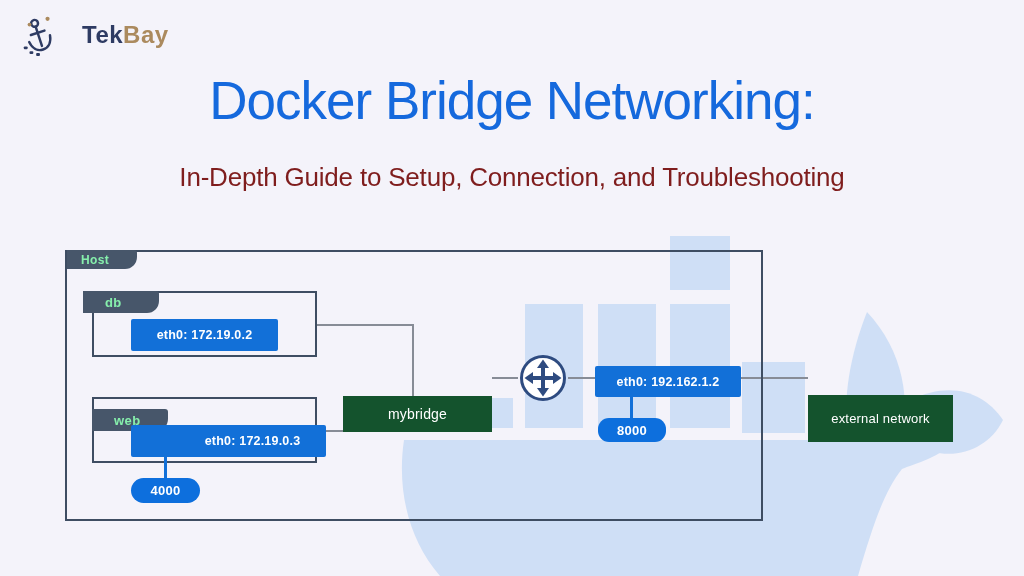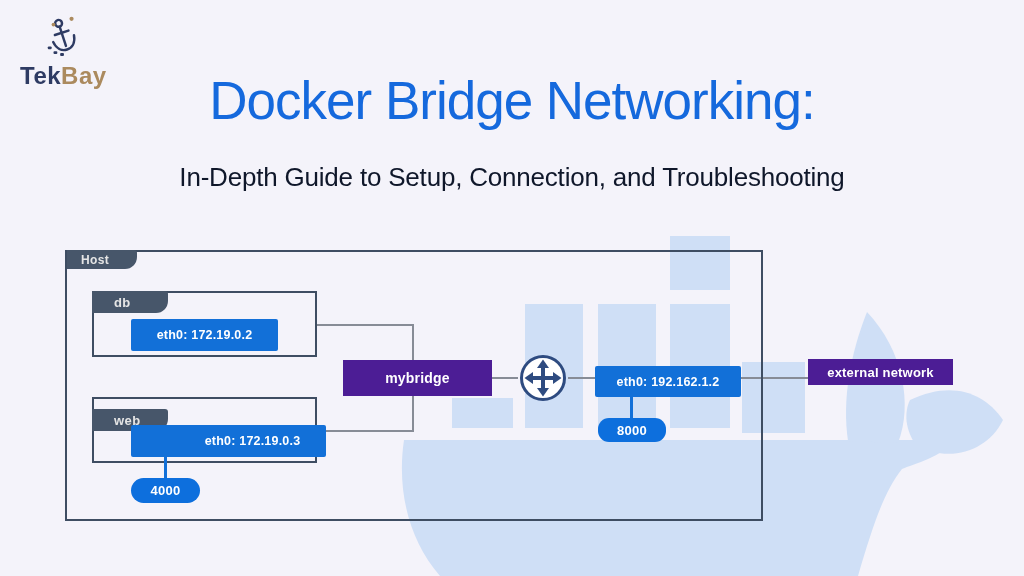--- a/index.html
+++ b/index.html
@@ -2,68 +2,69 @@
 <html><head>
 <meta charset="utf-8">
 <style>
   html,body{margin:0;padding:0;background:#e9e9f0;}
   .stage{
     position:relative;width:1024px;height:576px;overflow:hidden;
     background:#f4f3fa;font-family:"Liberation Sans",sans-serif;
   }
   .abs{position:absolute;}
   
-  .logo{left:20px;top:14px;display:flex;align-items:center;gap:6px;flex-direction:column;}
+  .logo{left:20px;top:14px;display:flex;align-items:center;gap:24px;}
   .logo-text{font-size:24px;font-weight:bold;letter-spacing:.5px;}
   .logo-text .p1{color:#2e3b63;}
   .logo-text .p2{color:#ab8a5e;}
   
   .title{
     left:0;right:0;top:70px;text-align:center;color:#1569dd;
     font-size:53px;font-weight:normal;letter-spacing:-1px;
   }
   .subtitle{
-    left:0;right:0;top:162px;text-align:center;color:#0f172a;
+    left:0;right:0;top:162px;text-align:center;color:#7f1d1d;
     font-size:26px;font-weight:500;letter-spacing:-.2px;
   }
   
   .whale-svg{left:0;top:0;width:1024px;height:576px;}
   
   .host-box{left:65px;top:250px;width:698px;height:271px;border:2px solid #3e4d62;box-sizing:border-box;}
   .tab{
-    background:#47566a;color:#e5e5e5;font-weight:bold;box-sizing:border-box;
+    background:#47566a;color:#86efac;font-weight:bold;box-sizing:border-box;
     border-radius:0 3px 12px 0;display:flex;align-items:center;
   }
   .host-tab{left:67px;top:250px;width:70px;height:19px;font-size:12px;padding-left:14px;letter-spacing:.4px;}
   .cont-box{left:92px;width:225px;height:66px;border:2px solid #3e4d62;box-sizing:border-box;}
   .db-box{top:291px;}
   .web-box{top:397px;}
   .cont-tab{width:76px;height:22px;font-size:13px;padding-left:22px;letter-spacing:.4px;}
-  .db-tab{left:92px;top:291px;}
+  .db-tab{left:83px;top:291px;}
   .web-tab{left:92px;top:397px;margin-top:12px;}
   .eth-btn{
     width:147px;height:32px;background:#1270d8;border-radius:2px;color:#fff;
     font-size:12.5px;font-weight:bold;display:flex;align-items:center;justify-content:center;
     letter-spacing:.2px;
   }
   .db-eth{left:131px;top:319px;}
   .web-eth{left:131px;top:425px;padding-left:48px;}
   .host-eth{left:595px;top:366px;width:146px;height:31px;}
   .pill{
     background:#0d6fdd;color:#fff;font-size:13px;font-weight:bold;border-radius:13px;
     display:flex;align-items:center;justify-content:center;letter-spacing:.3px;
   }
   .pill-5000{left:131px;top:478px;width:69px;height:25px;}
   .pill-8000{left:598px;top:418px;width:68px;height:24px;border-radius:11px;}
   .navy-box{
-    background:#4c1d95;color:#fff;font-weight:bold;display:flex;align-items:center;justify-content:center;
+    background:#14532d;color:#fff;font-weight:normal;display:flex;align-items:center;justify-content:center;
     letter-spacing:.2px;
+    margin-top:36px;
   }
   .bridge-box{left:343px;top:360px;width:149px;height:36px;font-size:14px;}
-  .external-box{left:808px;top:359px;width:145px;height:26px;font-size:13px;}
+  .external-box{left:808px;top:359px;width:145px;height:47px;font-size:13px;}
   .gline{background:#878c96;}
   .bline{background:#1270d8;}
   .router{left:518px;top:353px;width:50px;height:50px;}
 </style>
 </head>
 <body>
 
 <div class="stage">
 
   <svg class="abs whale-svg" viewBox="0 0 1024 576" xmlns="http://www.w3.org/2000/svg">

